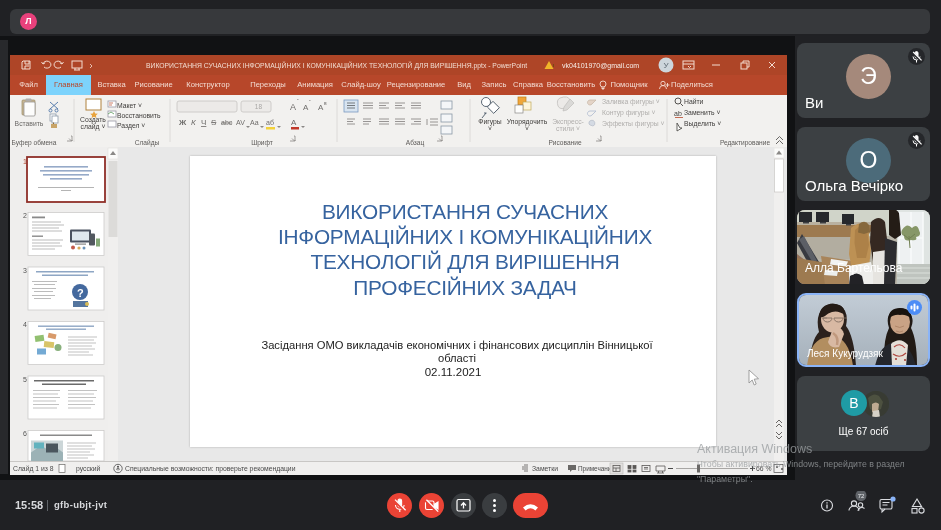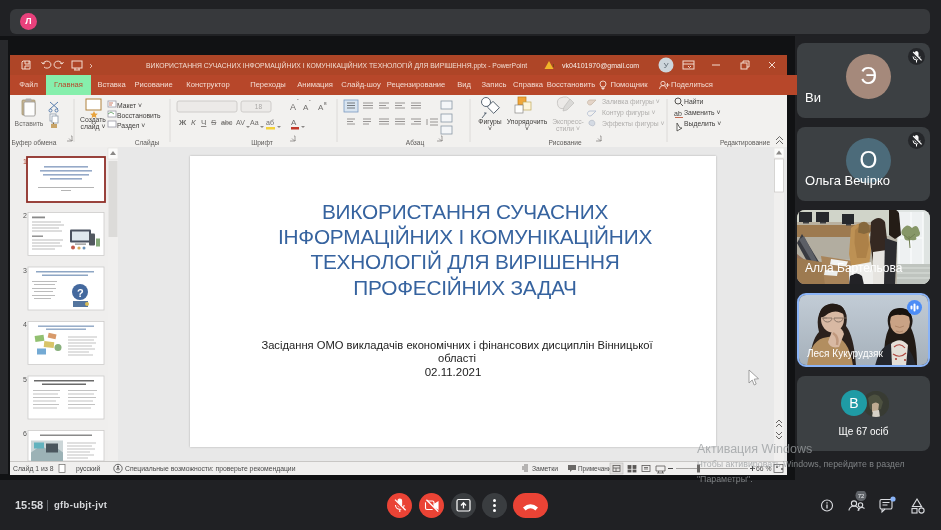--- a/index.html
+++ b/index.html
@@ -5,33 +5,33 @@
 html,body{margin:0;padding:0;}
 body{width:941px;height:530px;background:#202124;font-family:"Liberation Sans",sans-serif;overflow:hidden;position:relative;}
 .abs{position:absolute;}
 #toppill{left:10px;top:9px;width:920px;height:25px;background:#37393c;border-radius:6px;}
 #toppill .av{left:10px;top:4px;width:17px;height:17px;border-radius:50%;background:#e8417c;color:#fff;font-size:9px;font-weight:bold;text-align:center;line-height:17px;}
 #toppill .tx{left:36px;top:0;height:25px;line-height:25px;color:#e4e6e8;font-size:9px;font-weight:bold;letter-spacing:0;}
 #stage{left:0;top:36px;width:795px;height:444px;background:#111214;}
 #lstrip{left:0;top:40px;width:8px;height:434px;background:#28292c;}
 #ppt{left:10px;top:55px;width:777px;height:419px;background:#f2f1f0;font-family:"Liberation Sans",sans-serif;}
 #titlebar{left:0;top:0;width:777px;height:20px;background:#ae4527;}
-#tabrow{left:0;top:20px;width:777px;height:20px;background:#b7472a;padding-left:22px;}
+#tabrow{left:0;top:20px;width:777px;height:20px;background:#b7472a;}
 #ribbon{left:0;top:40px;width:777px;height:52px;background:#f2f1ef;border-bottom:1px solid #d5d3d1;}
 #pbody{left:0;top:92px;width:777px;height:314px;background:#e8e8e8;}
 #thumbs{left:0;top:0;width:108px;height:314px;background:#efeeed;}
 #slidearea{left:108px;top:0;width:658px;height:314px;background:#e8e8e8;}
 #slide{left:72px;top:9px;width:526px;height:291px;background:#fff;box-shadow:0 0 2px rgba(0,0,0,.25);}
 #vscroll{left:656px;top:0;width:10px;height:314px;background:#f0efee;}
 #statusbar{left:0;top:406px;width:777px;height:13px;background:#f0efee;border-top:1px solid #c9c7c5;}
 #stitle{left:72px;top:52px;width:526px;text-align:center;color:#36639f;font-size:20.8px;line-height:25.2px;font-weight:normal;letter-spacing:-.2px;margin-left:12px;}
 #ssub{left:72px;top:192px;width:534px;text-align:center;color:#1c1c1c;font-size:11.2px;line-height:13px;}
 #sdate{left:72px;top:219px;width:526px;text-align:center;color:#1c1c1c;font-size:11.5px;}
 .tile{left:797px;width:133px;height:74.5px;background:#3c4043;border-radius:8px;overflow:hidden;}
-.tile .nm{position:absolute;left:8px;bottom:13px;color:#fff;font-size:13px;}
+.tile .nm{position:absolute;left:8px;bottom:7px;color:#fff;font-size:15px;}
 .micoff{position:absolute;right:5px;top:5px;width:17px;height:17px;border-radius:50%;background:rgba(24,25,28,.62);}
 #btime{left:15px;top:499px;color:#d8dadd;font-size:11px;font-weight:bold;}
 #bsep{left:46.5px;top:500px;width:1px;height:11px;background:#5f6368;}
 #bcode{left:54px;top:499px;color:#d8dadd;font-size:9.5px;font-weight:bold;letter-spacing:.3px;}
 .cbtn{top:493px;width:25px;height:25px;border-radius:50%;}
 .red{background:#ea4335;}
 .gray{background:#3a3d40;}
 .tabt{position:absolute;top:0;height:20px;line-height:20px;color:#f3dcd3;font-size:7.6px;text-align:center;}
 .rlabel{position:absolute;top:44px;height:8px;line-height:8px;font-size:6.6px;color:#5d5b59;text-align:center;}
 .ritem{position:absolute;font-size:6.8px;color:#3f3d3b;}
@@ -68,21 +68,21 @@
         <path d="M673 9 h11 M678 11 l1.5 1.5 l1.5 -1.5"></path>
         <path d="M702 10 h8"></path>
         <rect x="731" y="8" width="6" height="6"></rect>
         <path d="M733 8 v-2 h6 v6 h-2"></path>
         <path d="M759 7 l6 6 M765 7 l-6 6"></path>
       </g>
     </svg>
   </div>
   <div id="tabrow" class="abs">
     <div class="tabt" style="left:2px;width:33px;">Файл</div>
-    <div class="tabt" style="left:36px;width:45px;background:#86efac;color:#b7472a;">Главная</div>
+    <div class="tabt" style="left:36px;width:45px;background:#7dd3fc;color:#b7472a;">Главная</div>
     <div class="tabt" style="left:83px;width:37px;">Вставка</div>
     <div class="tabt" style="left:122px;width:43px;">Рисование</div>
     <div class="tabt" style="left:173px;width:50px;">Конструктор</div>
     <div class="tabt" style="left:237px;width:42px;">Переходы</div>
     <div class="tabt" style="left:285px;width:40px;">Анимация</div>
     <div class="tabt" style="left:329px;width:44px;">Слайд-шоу</div>
     <div class="tabt" style="left:376px;width:60px;">Рецензирование</div>
     <div class="tabt" style="left:442px;width:24px;">Вид</div>
     <div class="tabt" style="left:468px;width:32px;">Запись</div>
     <div class="tabt" style="left:500px;width:36px;">Справка</div>

